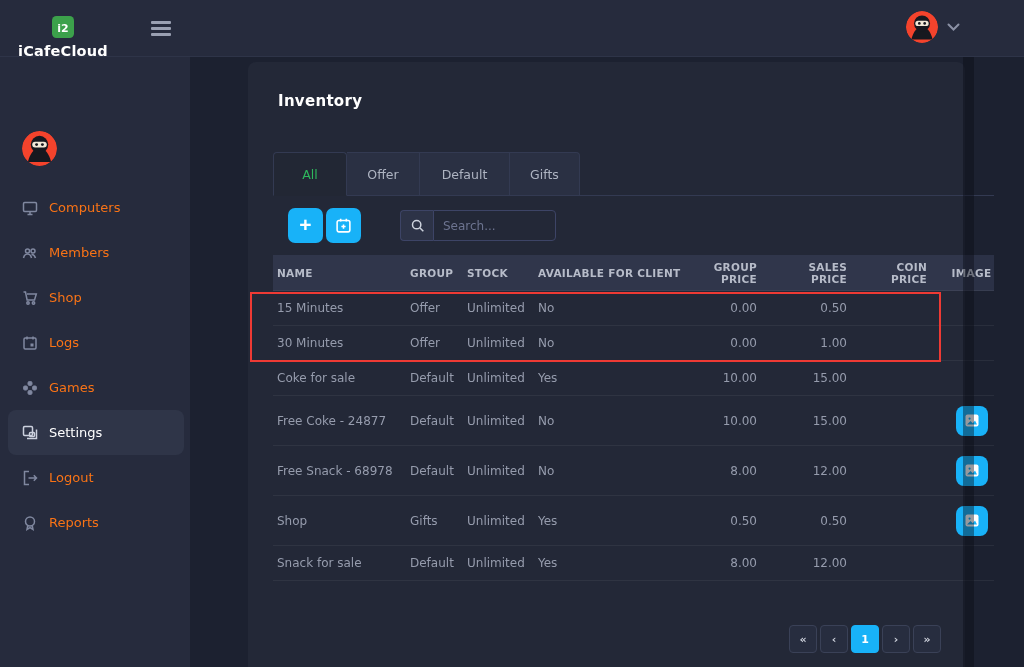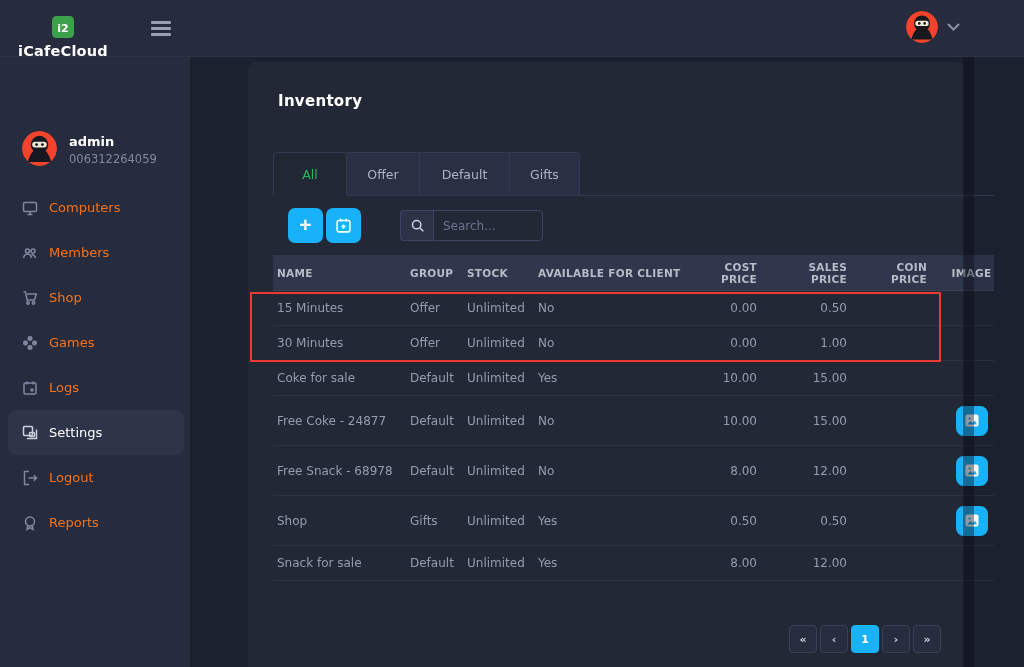--- a/index.html
+++ b/index.html
@@ -48,21 +48,21 @@
   .tab.w-all{width:74px;} .tab.w-offer{width:73px;} .tab.w-default{width:90px;} .tab.w-gifts{width:70px; border-radius:0 4px 0 0;}
   
   .btn-cyan { position:absolute; width:35px; height:35px; top:208px; background:#18b2f8;
     border:none; border-radius:7px; color:#fff; display:flex; align-items:center;
     justify-content:center; cursor:pointer; z-index:3; }
   .btn-add { left:288px; font-size:21px; font-weight:bold; line-height:1; padding-bottom:2px; }
   .btn-cal { left:326px; }
   .search { position:absolute; left:400px; top:210px; height:31px; display:flex; z-index:3; }
   .search-iconbox { width:33px; height:31px; background:#2d3347; border:1px solid #3d4466;
     border-right:none; border-radius:4px 0 0 4px; display:flex; align-items:center; justify-content:center; }
-  .search input { width:110px; height:31px; background:transparent; border:1px solid #3d4466;
+  .search input { width:123px; height:31px; background:transparent; border:1px solid #3d4466;
     border-radius:0 4px 4px 0; color:#aab0c0; font-size:12px; padding:0 9px;
     font-family:"DejaVu Sans", sans-serif; outline:none; }
   .search input::placeholder { color:#6d7490; }
   
   .table { position:absolute; left:273px; top:255px; width:721px; z-index:2; }
   .trow, .thead {
     display:grid; grid-template-columns:137px 57px 71px 149px 90px 88px 86px 43px;
     align-items:center; border-bottom:1px solid rgba(255,255,255,0.06);
   }
   .thead { height:36px; background:rgba(84,94,128,0.28); font-size:10.5px; font-weight:bold;
@@ -129,24 +129,20 @@
       <span class="avatar-md">
         <svg viewBox="0 0 36 36" width="35" height="35">
           <circle cx="18" cy="18" r="18" fill="#f4432c"></circle>
           <path d="M6 32c2.5-9.5 6.5-14 12-14s9.5 4.5 12 14z" fill="#17181f"></path>
           <circle cx="18" cy="14" r="9" fill="#17181f"></circle>
           <rect x="10.5" y="11" width="15" height="6" rx="3" fill="#f2e9d8"></rect>
           <circle cx="15" cy="14" r="1.5" fill="#17181f"></circle>
           <circle cx="21" cy="14" r="1.5" fill="#17181f"></circle>
         </svg>
       </span>
-      <div>
-        <div class="side-user-name">admin</div>
-        <div class="side-user-id">006312264059</div>
-      </div>
     </div>
     <div class="nav">
       <div class="nav-item">
         <svg width="16" height="16" viewBox="0 0 16 16" fill="none" stroke-width="1.5">
           <rect x="1.5" y="2.5" width="13" height="9" rx="1.2"></rect>
             <path d="M5.5 14.5h5M8 11.5v3"></path>
         </svg>
         <span>Computers</span>
       </div>
       <div class="nav-item">
@@ -157,37 +153,37 @@
         </svg>
         <span>Members</span>
       </div>
       <div class="nav-item">
         <svg width="16" height="16" viewBox="0 0 16 16" fill="none" stroke-width="1.5">
           <path d="M1.5 2h2l1.6 8h7.4l1.8-6H5"></path>
             <circle cx="6" cy="13" r="1.2"></circle>
             <circle cx="11.5" cy="13" r="1.2"></circle>
         </svg>
         <span>Shop</span>
+      </div>
+      <div class="nav-item">
+        <svg width="16" height="16" viewBox="0 0 16 16" fill="none" stroke-width="1.5">
+          <rect x="2" y="3" width="12" height="11" rx="1.2"></rect>
+            <path d="M5 1.5v3M11 1.5v3"></path>
+            <rect x="8.5" y="8.5" width="3" height="3" fill="#8088a0" stroke="none"></rect>
+        </svg>
+        <span>Logs</span>
       </div>
       <div class="nav-item">
         <svg width="16" height="16" viewBox="0 0 16 16" stroke="none">
           <rect x="6" y="1.5" width="4" height="4" rx="1.4" fill="#8088a0"></rect>
             <rect x="6" y="10.5" width="4" height="4" rx="1.4" fill="#8088a0"></rect>
           <rect x="1.5" y="6" width="4" height="4" rx="1.4" fill="#8088a0"></rect>
             <rect x="10.5" y="6" width="4" height="4" rx="1.4" fill="#8088a0"></rect>
         </svg>
         <span>Games</span>
-      </div>
-      <div class="nav-item">
-        <svg width="16" height="16" viewBox="0 0 16 16" fill="none" stroke-width="1.5">
-          <rect x="2" y="3" width="12" height="11" rx="1.2"></rect>
-            <path d="M5 1.5v3M11 1.5v3"></path>
-            <rect x="8.5" y="8.5" width="3" height="3" fill="#8088a0" stroke="none"></rect>
-        </svg>
-        <span>Logs</span>
       </div>
       <div class="nav-item active">
         <svg width="16" height="16" viewBox="0 0 16 16" fill="none" stroke-width="1.5">
           <rect x="1.5" y="1.5" width="9" height="9" rx="1.2"></rect>
             <path d="M5 13.5h9.5V4.5"></path>
             <rect x="7.5" y="7.5" width="5" height="4" rx="1"></rect>
         </svg>
         <span>Settings</span>
       </div>
       <div class="nav-item">
@@ -234,21 +230,21 @@
     </span>
     <input type="text" placeholder="Search..." style="">
   </div>
 
   <div class="table">
     <div class="thead">
       <div class="cell c-name">NAME</div>
       <div class="cell">GROUP</div>
       <div class="cell">STOCK</div>
       <div class="cell">AVAILABLE FOR CLIENT</div>
-      <div class="cell num c-cost">COST PRICE</div>
+      <div class="cell num c-cost">GROUP PRICE</div>
       <div class="cell num c-sales">SALES PRICE</div>
       <div class="cell num c-coin">COIN PRICE</div>
       <div class="cell c-image">IMAGE</div>
     </div>
 
     <div class="trow">
       <div class="cell c-name">15 Minutes</div>
       <div class="cell">Offer</div>
       <div class="cell">Unlimited</div>
       <div class="cell">No</div>

